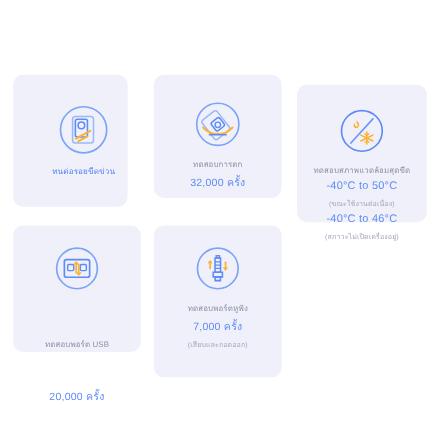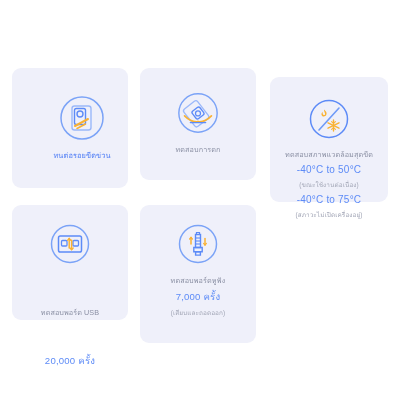--- a/index.html
+++ b/index.html
@@ -22,21 +22,21 @@
   .card {
     position: absolute;
     background: #eff0fa;
     border-radius: 9px;
     display: flex;
     flex-direction: column;
     align-items: center;
   }
 
   
-  .card.c1 { left: 12px;  top: 68px;  width: 116px; height: 120px; padding-top: 26px; padding-left: 24px; }
+  .card.c1 { left: 12px;  top: 68px;  width: 104px; height: 120px; padding-top: 26px; padding-left: 24px; }
   .card.c2 { left: 140px; top: 68px;  width: 116px; height: 112px; padding-top: 22px; }
   .card.c3 { left: 270px; top: 77px;  width: 118px; height: 125px; padding-top: 20px; }
   .card.c4 { left: 12px;  top: 205px; width: 116px; height: 115px; padding-top: 16px; gap: 32px; }
   .card.c5 { left: 140px; top: 205px; width: 116px; height: 138px; padding-top: 16px; }
 
   .icon-wrap {
     width: 46px;
     height: 46px;
     display: block;
   }
@@ -102,41 +102,42 @@
         <circle cx="24" cy="24" r="20" fill="none" stroke="#7ba3f7" stroke-width="1.5"></circle>
         <rect x="13" y="12" width="18" height="23" rx="2.5" fill="none" stroke="#9bb8f9" stroke-width="1.4" transform="rotate(-38 24 24)"></rect>
         <rect x="19" y="19" width="10" height="10" rx="2" fill="none" stroke="#5d8bf7" stroke-width="1.4" transform="rotate(-38 24 24)"></rect>
         <circle cx="24" cy="24.5" r="2.6" fill="none" stroke="#5d8bf7" stroke-width="1.3"></circle>
         <path d="M10 27 Q17 34 24 33" stroke="#f9b233" stroke-width="1.8" fill="none" stroke-linecap="round"></path>
         <path d="M38 27 Q31 34 24 33" stroke="#f9b233" stroke-width="1.8" fill="none" stroke-linecap="round"></path>
         <path d="M16 34 H32" stroke="#5d8bf7" stroke-width="1.4" stroke-linecap="round"></path>
       </svg>
     </span>
     <div class="label">ทดสอบการตก</div>
+    <div class="value">32,000 ครั้ง</div>
   </div>
 
   <div class="card c3">
     <span class="icon-wrap">
       <svg viewBox="0 0 44 44">
         <circle cx="22" cy="22" r="18.5" fill="none" stroke="#5d8bf7" stroke-width="1.5"></circle>
         <path d="M32 11 L12 33" stroke="#6f9af7" stroke-width="1.6" stroke-linecap="round"></path>
         <path d="M17 12.5 c2.4 1.8 3.2 3.8 2.2 5.6 c-.9 1.7-3.1 1.9-4.2.6 c-1-1.2-.6-2.9.7-4 c-.3 2 .3 3.1 1.2 3.3 c1 .2 1.5-.8 1-2.1 c-.4-1-1-2.1-.9-3.4z" fill="#f9b233"></path>
         <g stroke="#f9b233" stroke-width="1.4" stroke-linecap="round">
           <path d="M26.5 23 V34"></path>
           <path d="M21 25.8 L32 31.2"></path>
           <path d="M32 25.8 L21 31.2"></path>
           <path d="M24.6 24.6 L26.5 26.3 L28.4 24.6" stroke-width="1.1" fill="none"></path>
           <path d="M24.6 32.4 L26.5 30.7 L28.4 32.4" stroke-width="1.1" fill="none"></path>
         </g>
       </svg>
     </span>
     <div class="label">ทดสอบสภาพแวดล้อมสุดขีด</div>
     <div class="value">-40°C to 50°C</div>
     <div class="sub">(ขณะใช้งานต่อเนื่อง)</div>
-    <div class="value second">-40°C to 75°C</div>
+    <div class="value second">-40°C to 46°C</div>
     <div class="sub">(สภาวะไม่เปิดเครื่องอยู่)</div>
   </div>
 
   <div class="card c4">
     <span class="icon-wrap">
       <svg viewBox="0 0 46 46">
         <circle cx="23" cy="23" r="18.5" fill="none" stroke="#7ba3f7" stroke-width="1.5"></circle>
         <rect x="11.5" y="15" width="23" height="16" rx="1.8" fill="none" stroke="#5d8bf7" stroke-width="1.5"></rect>
         <rect x="14.5" y="19.5" width="5.5" height="5.5" rx="1" fill="none" stroke="#5d8bf7" stroke-width="1.3"></rect>
         <rect x="26" y="19.5" width="5.5" height="5.5" rx="1" fill="none" stroke="#5d8bf7" stroke-width="1.3"></rect>

